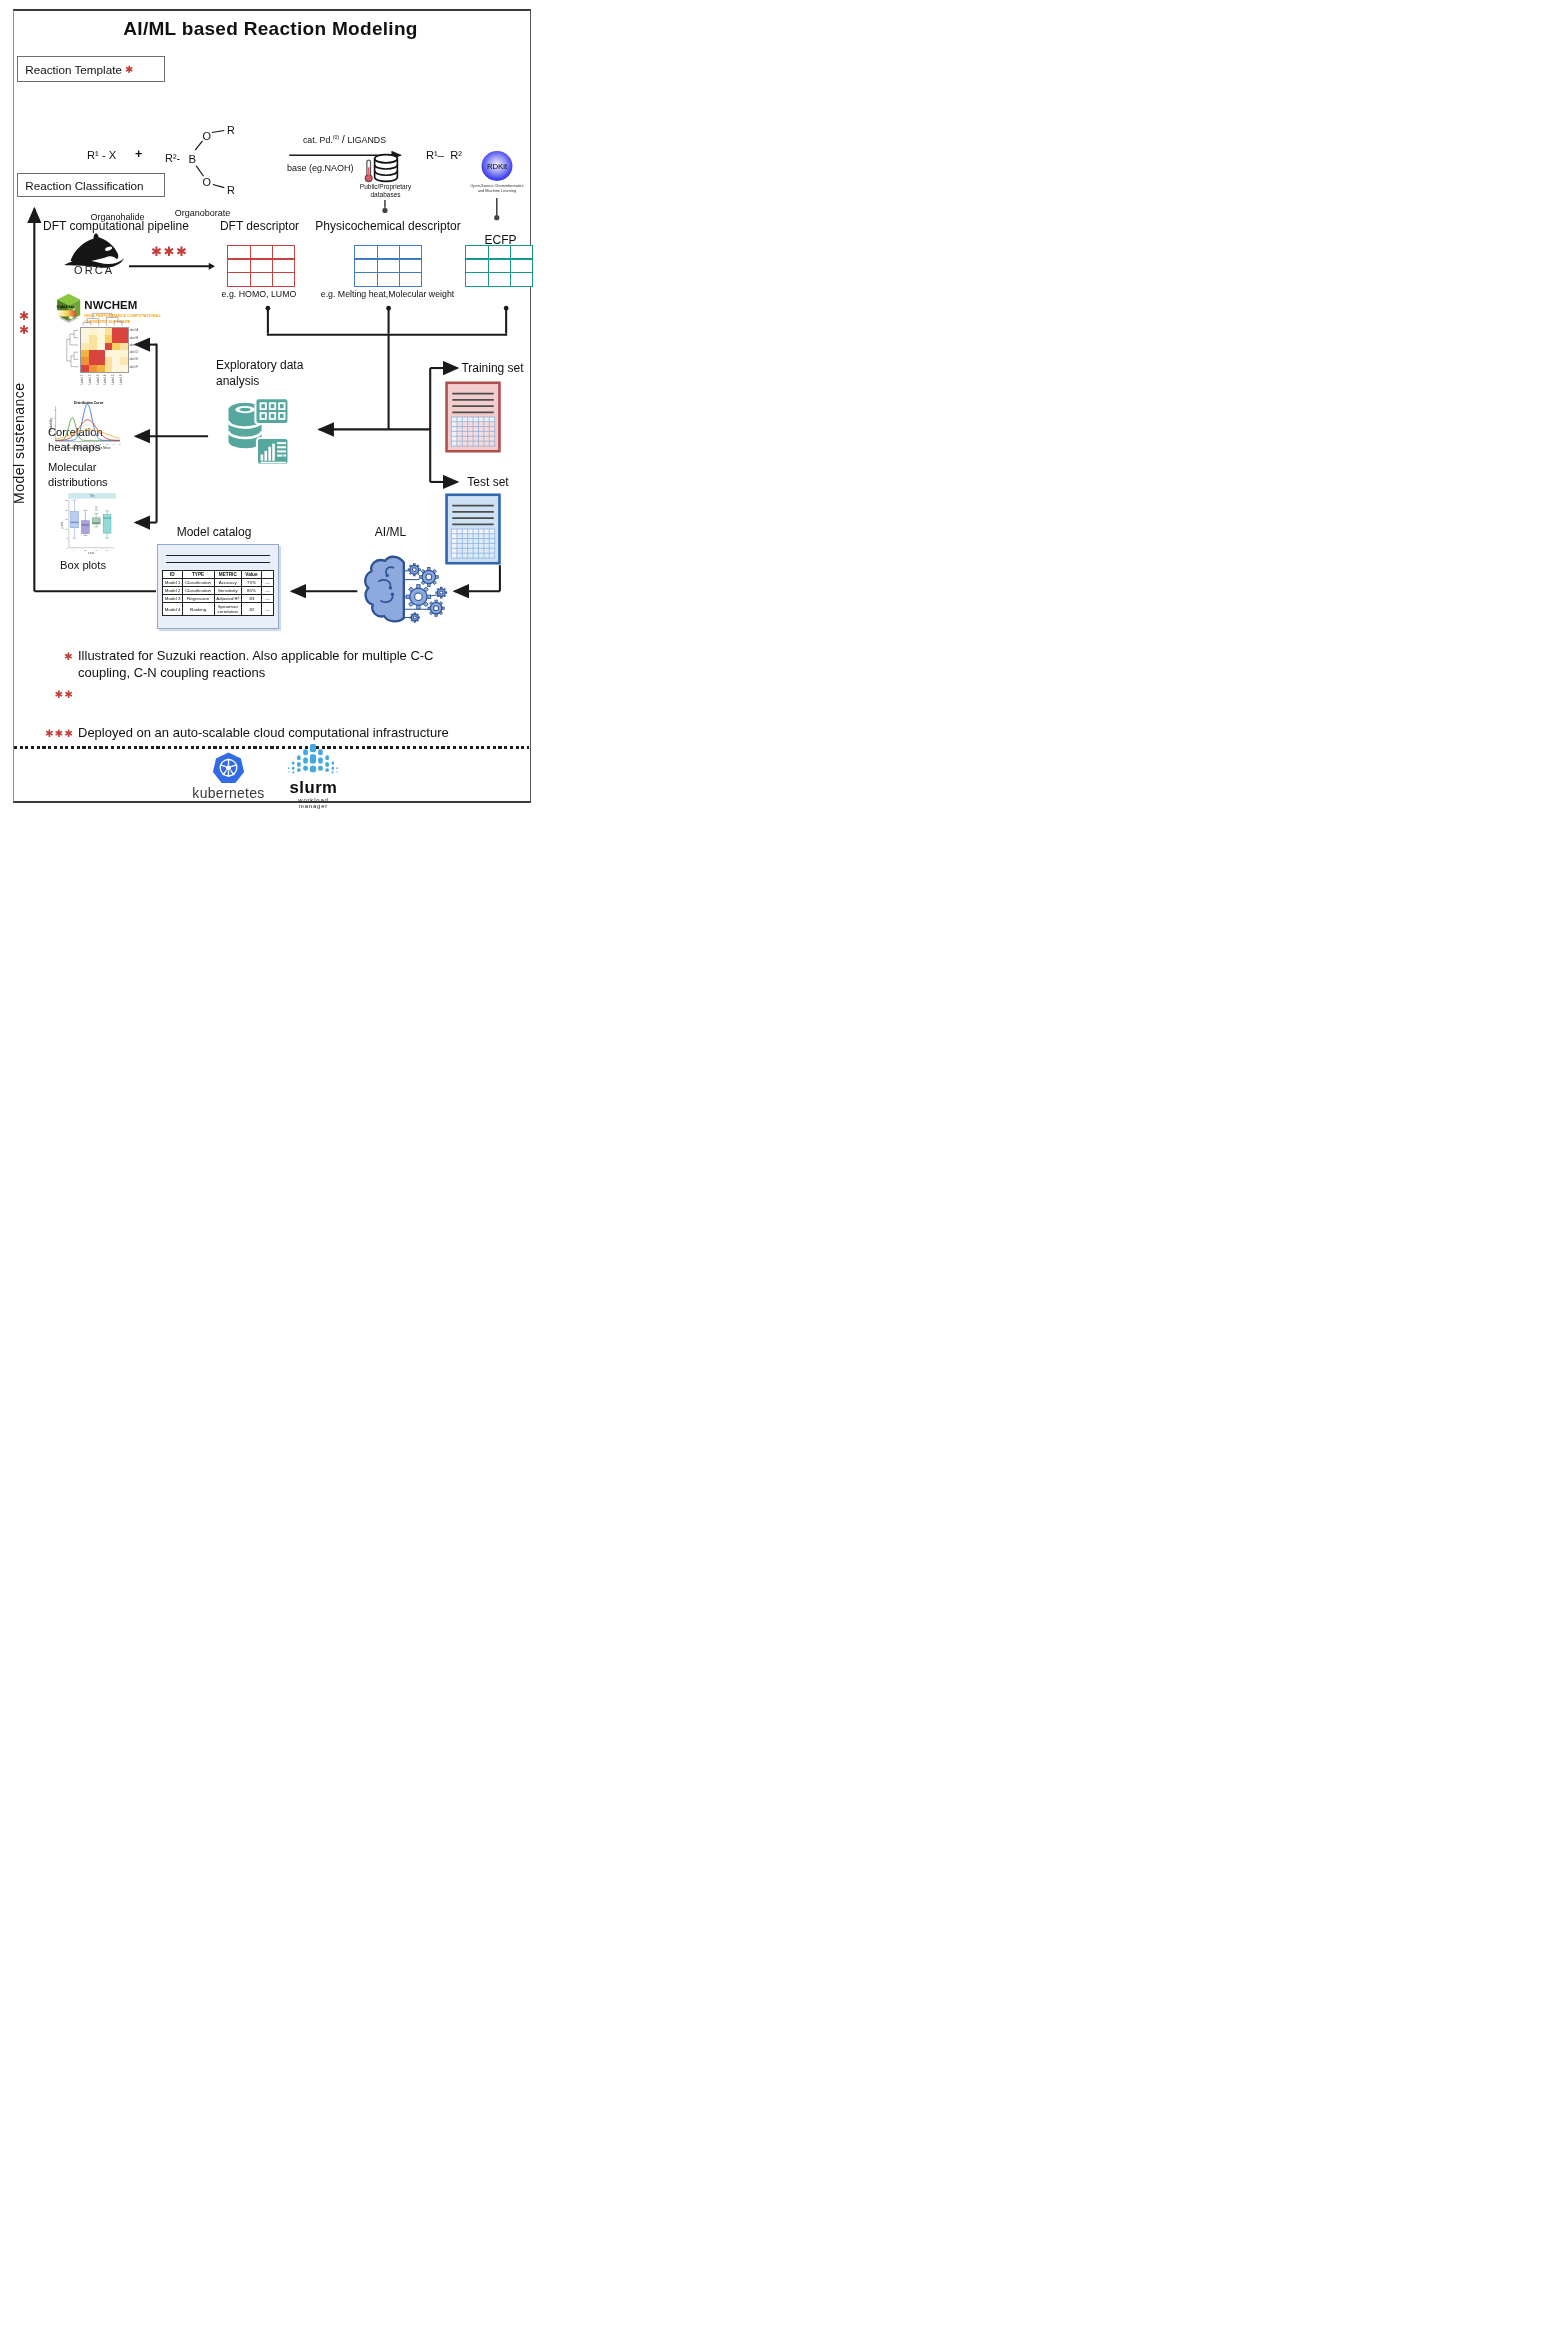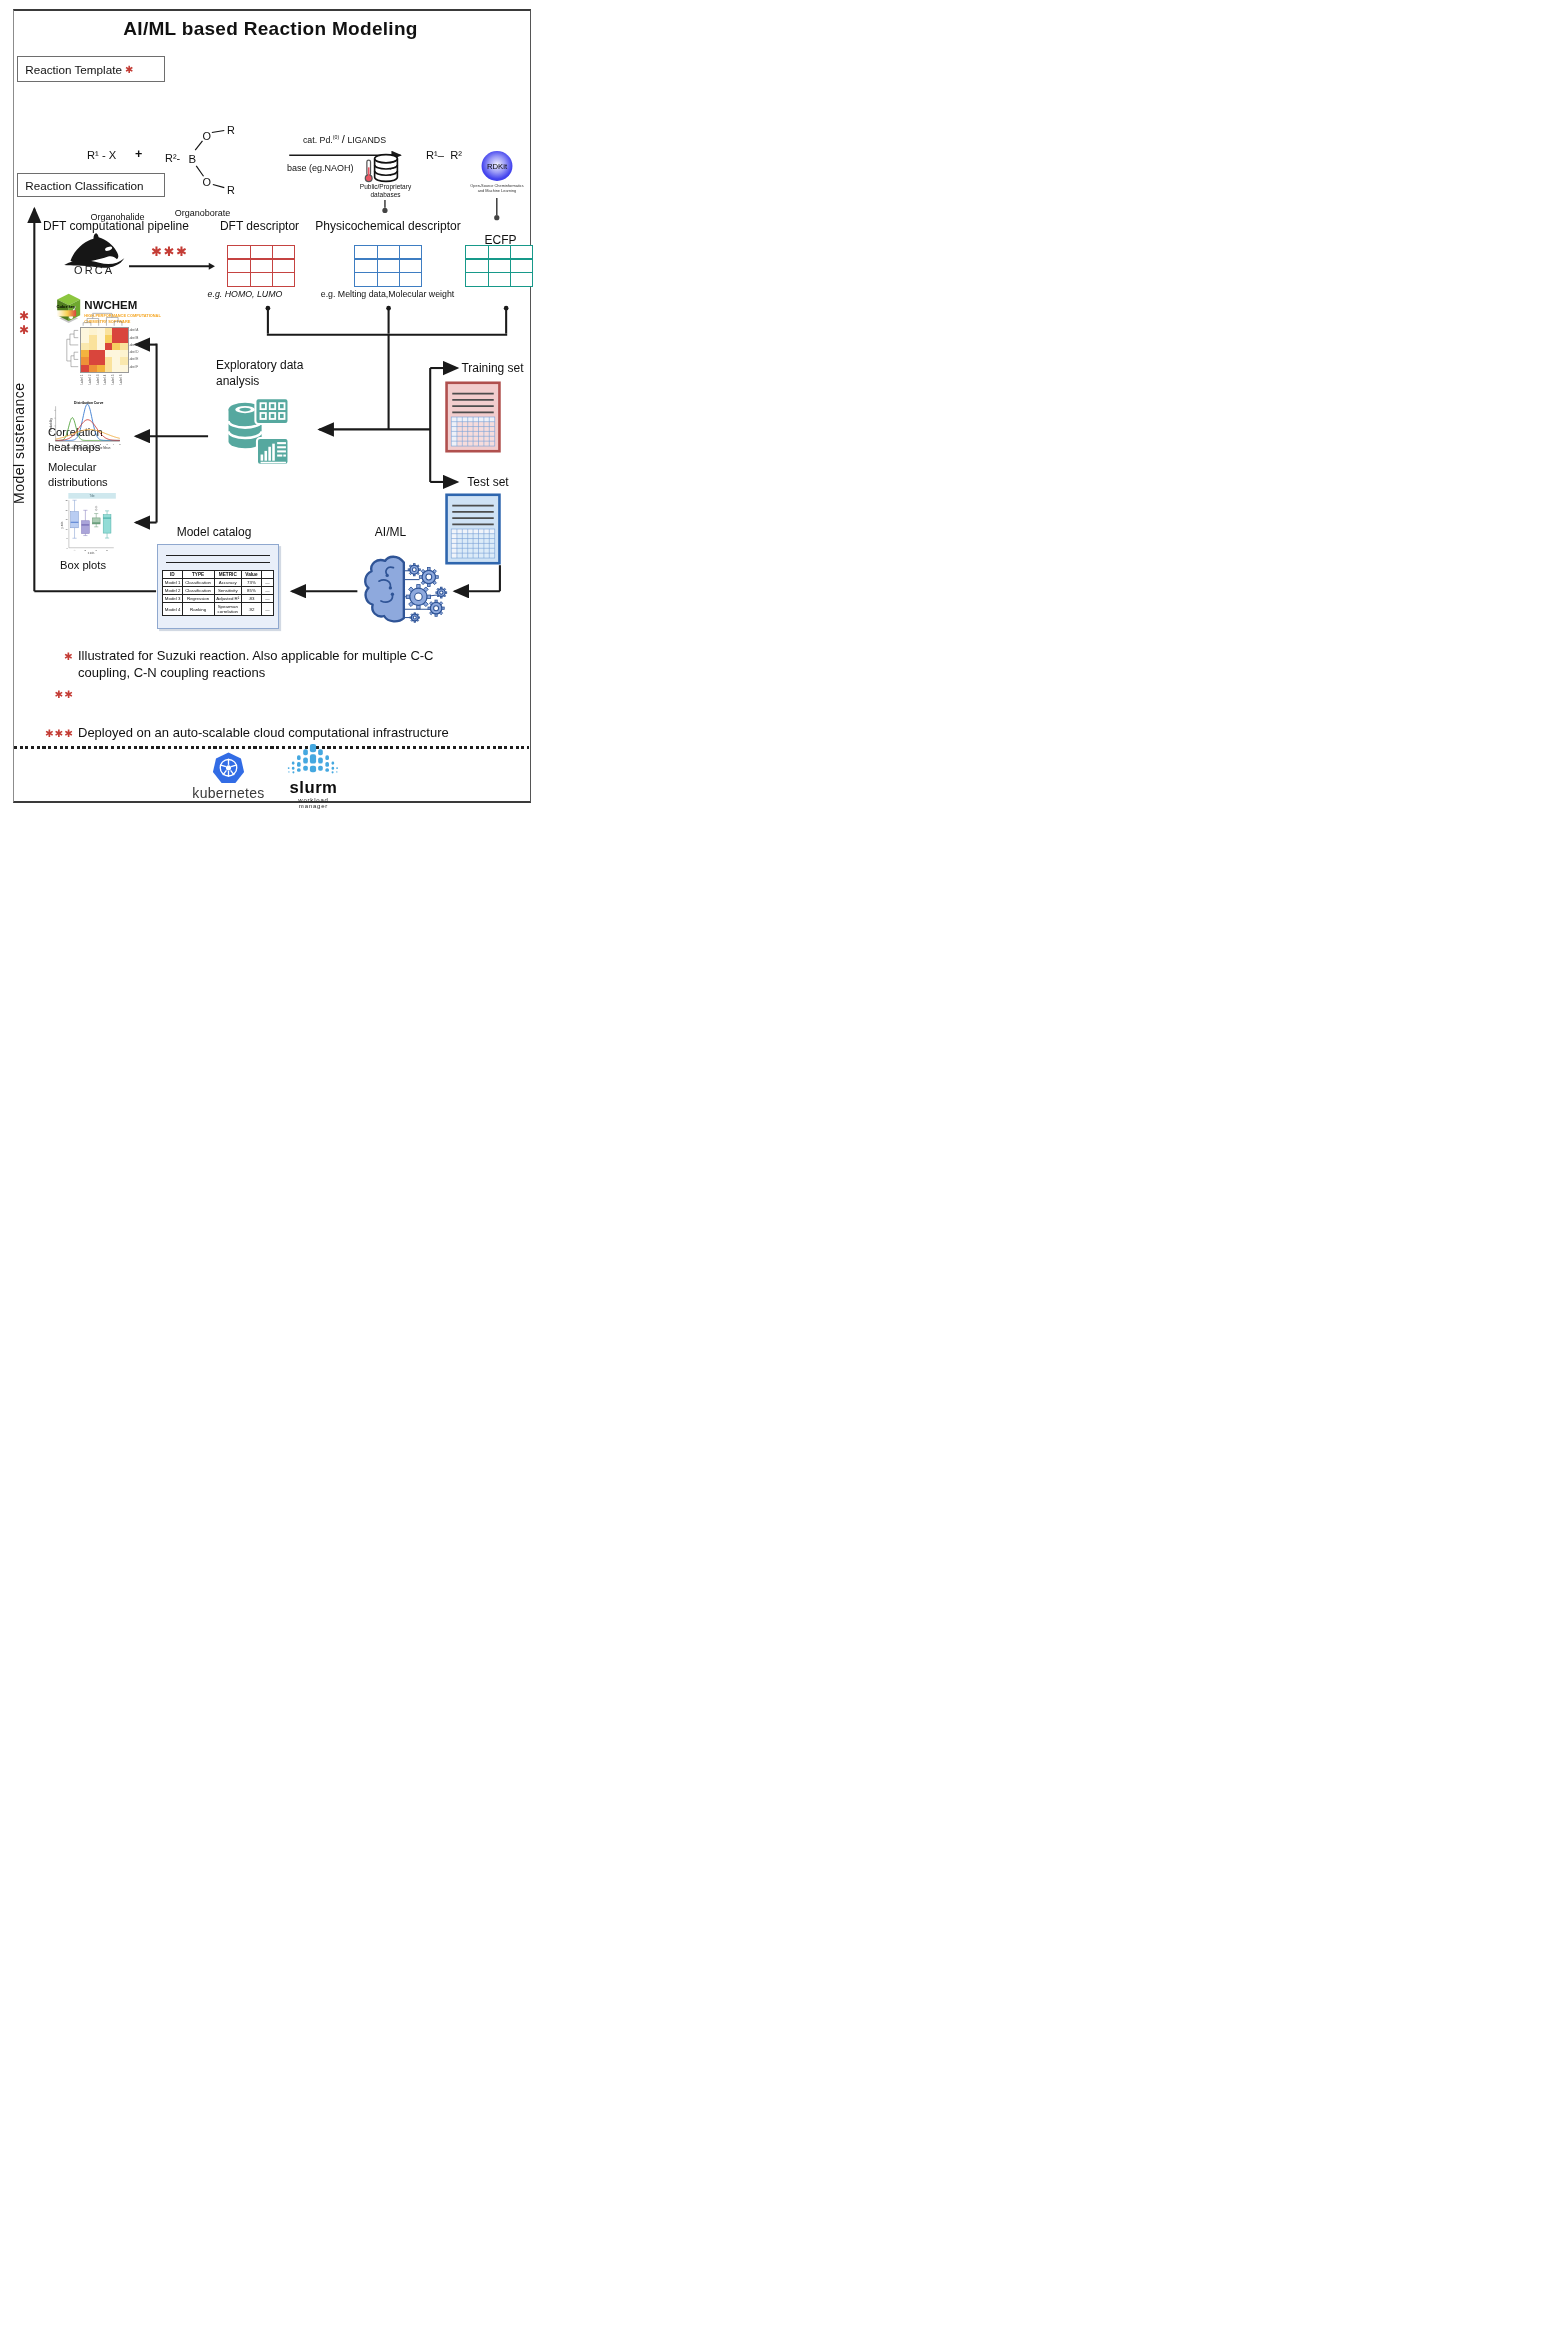--- a/index.html
+++ b/index.html
@@ -229,22 +229,22 @@
     <polygon points="54,16 32,27 32,57 54,46" fill="#6fa830"></polygon>
     <g stroke="#fff" stroke-width="2.4" fill="none" stroke-linecap="round">
       <line x1="44" y1="30" x2="37" y2="48"></line>
       <circle cx="36.5" cy="49.5" r="2.6" fill="#fff"></circle>
     </g>
     <text x="62" y="34" font-size="22" font-weight="700" fill="#161616">NWCHEM</text>
     <text x="62" y="50" font-size="7.5" fill="#f5a623" font-weight="700">HIGH-PERFORMANCE COMPUTATIONAL</text>
     <text x="62" y="61" font-size="7.5" fill="#f5a623" font-weight="700">CHEMISTRY SOFTWARE</text>
   </svg>
 
-  <div class="abs eg" style="left:200px;top:289px;width:90px;font-style:italic;">e.g. HOMO, LUMO</div>
-  <div class="abs eg" style="left:308px;top:289px;width:159px;">e.g. Melting data,Molecular weight</div>
+  <div class="abs eg" style="left:214px;top:289px;width:90px;">e.g. HOMO, LUMO</div>
+  <div class="abs eg" style="left:308px;top:289px;width:159px;">e.g. Melting heat,Molecular weight</div>
 
   <div class="abs red" style="left:19px;top:309px;font-size:12px;">✱</div>
   <div class="abs red" style="left:19px;top:323px;font-size:12px;">✱</div>
   <div class="abs vert-label" style="left:11.4px;top:337px;height:167px;">Model sustenance</div>
 
   <svg class="abs" style="left:49px;top:303px;" width="104" height="88" viewBox="0 0 200 170">
     <defs>
       <linearGradient id="hkg" x1="0" y1="0" x2="1" y2="0">
         <stop offset="0%" stop-color="#ffffff"></stop>
           <stop offset="55%" stop-color="#f7d154"></stop>

